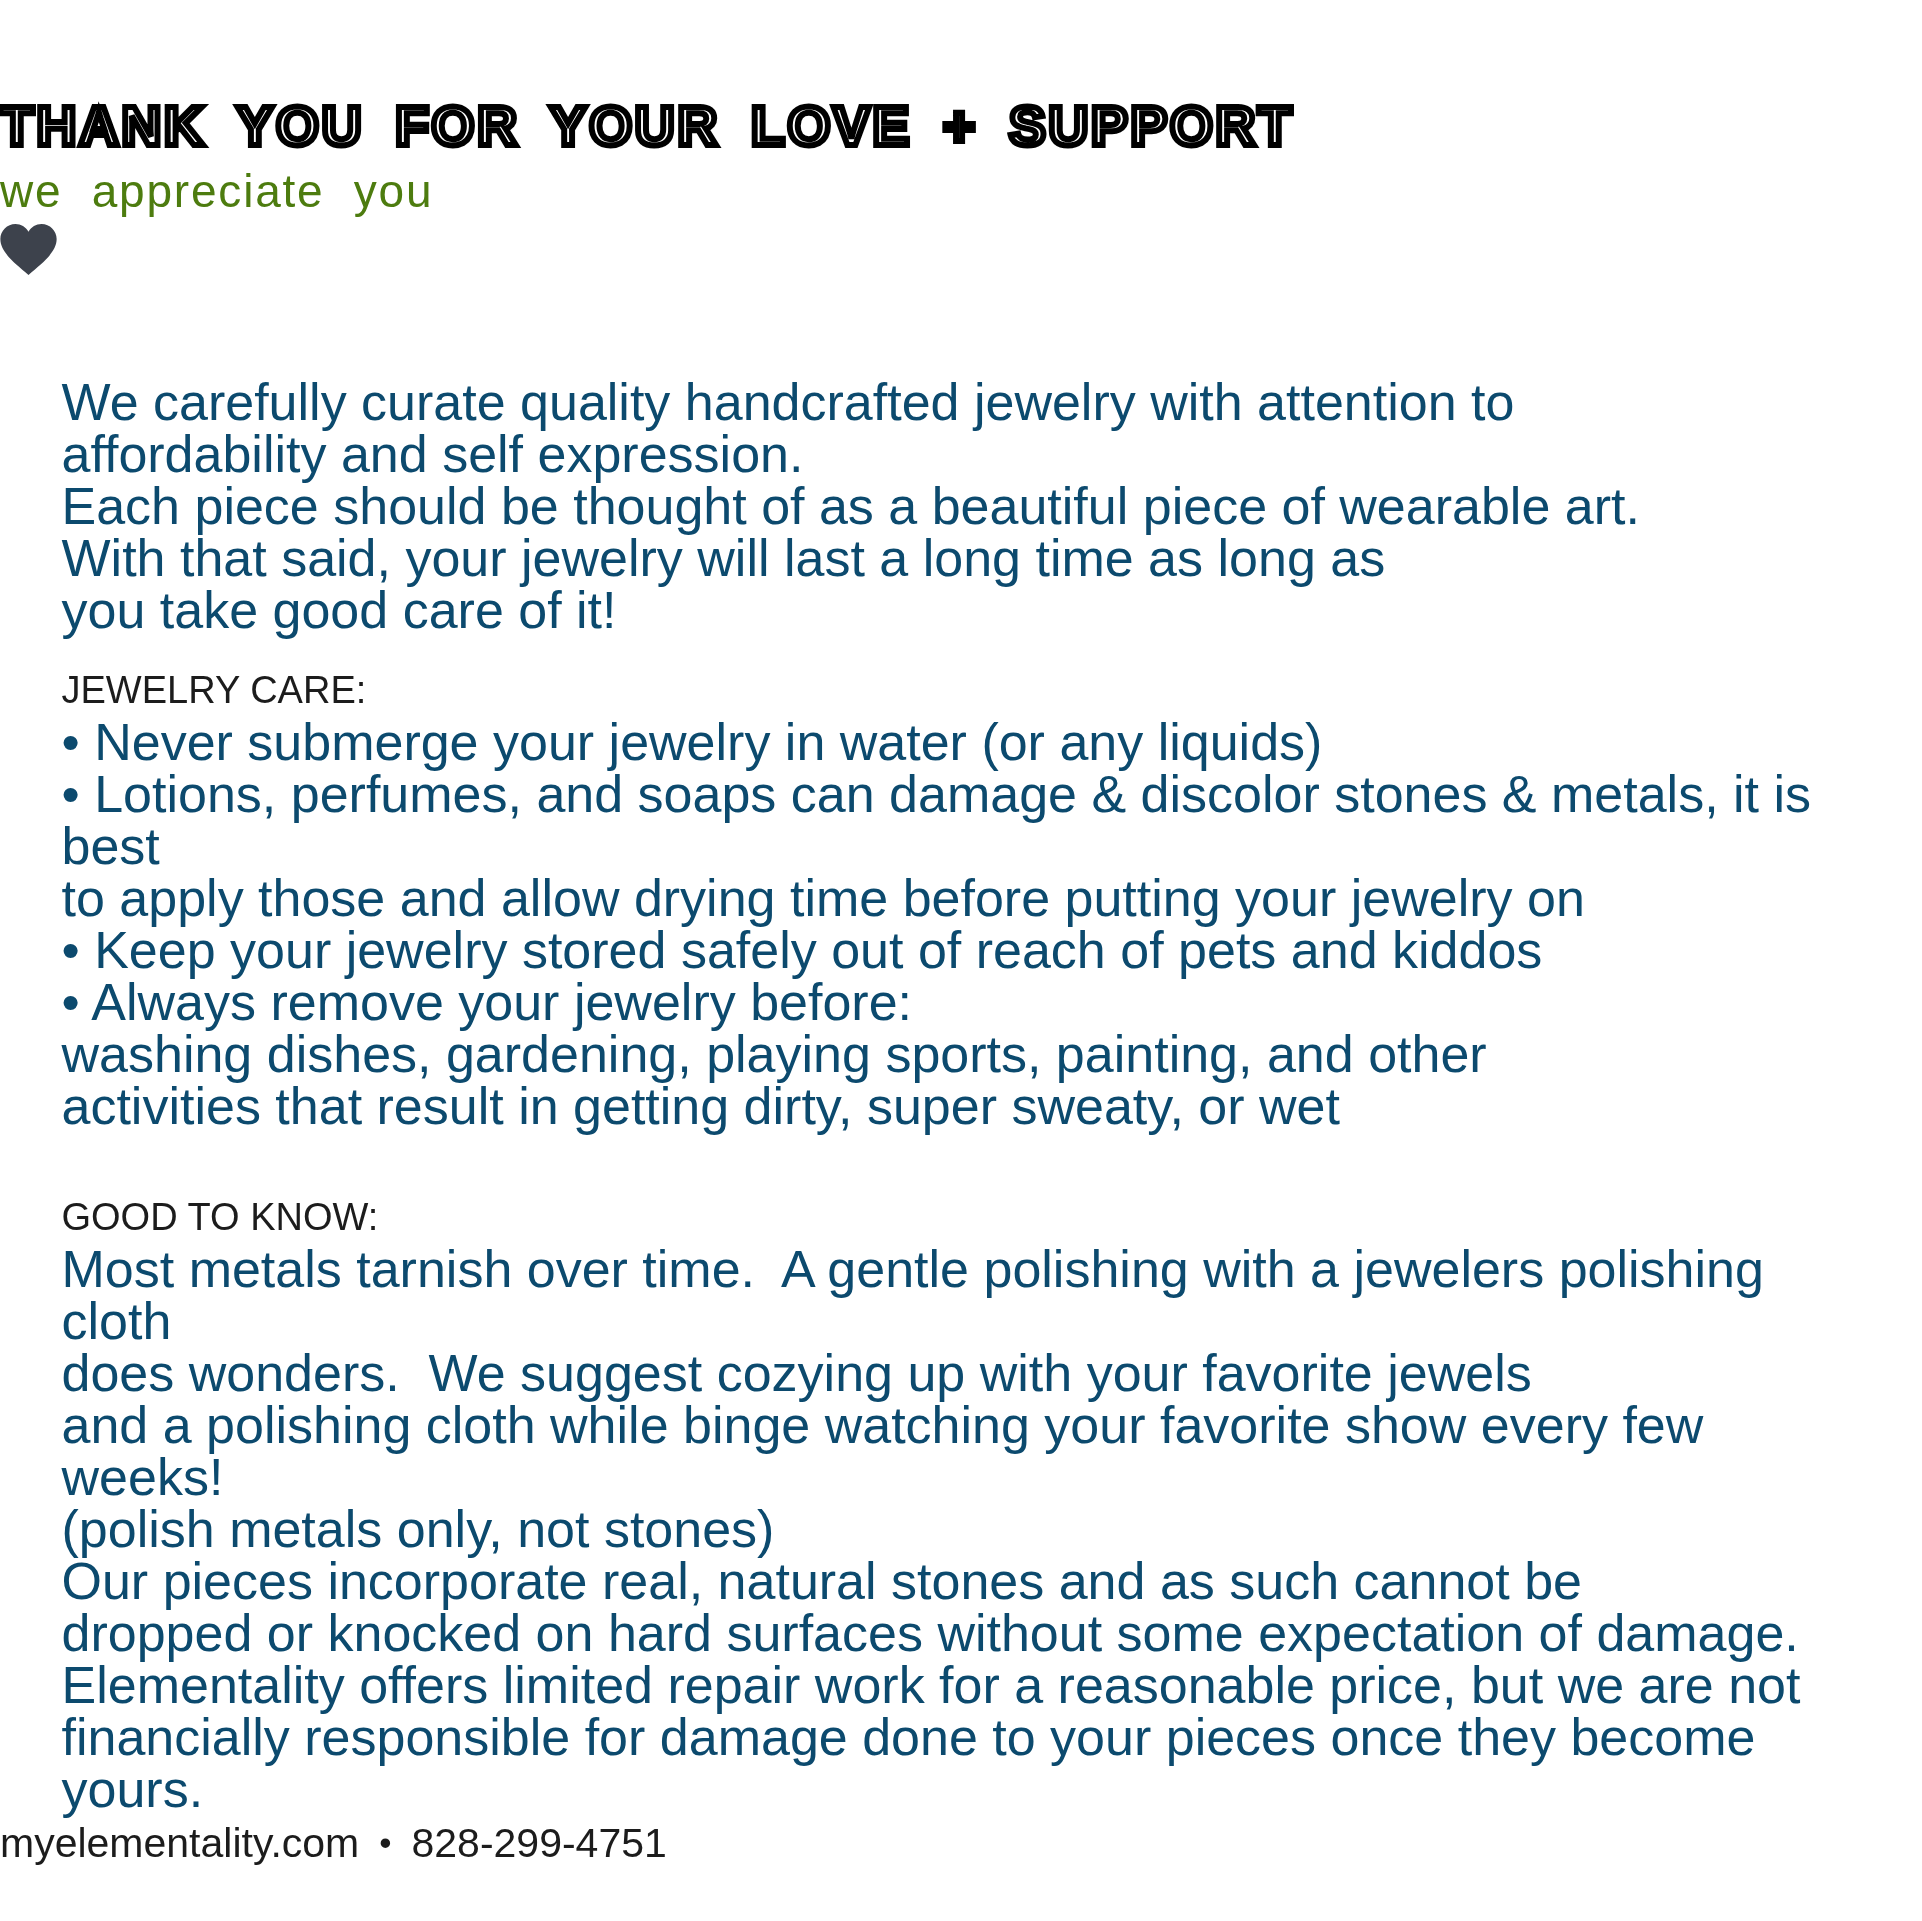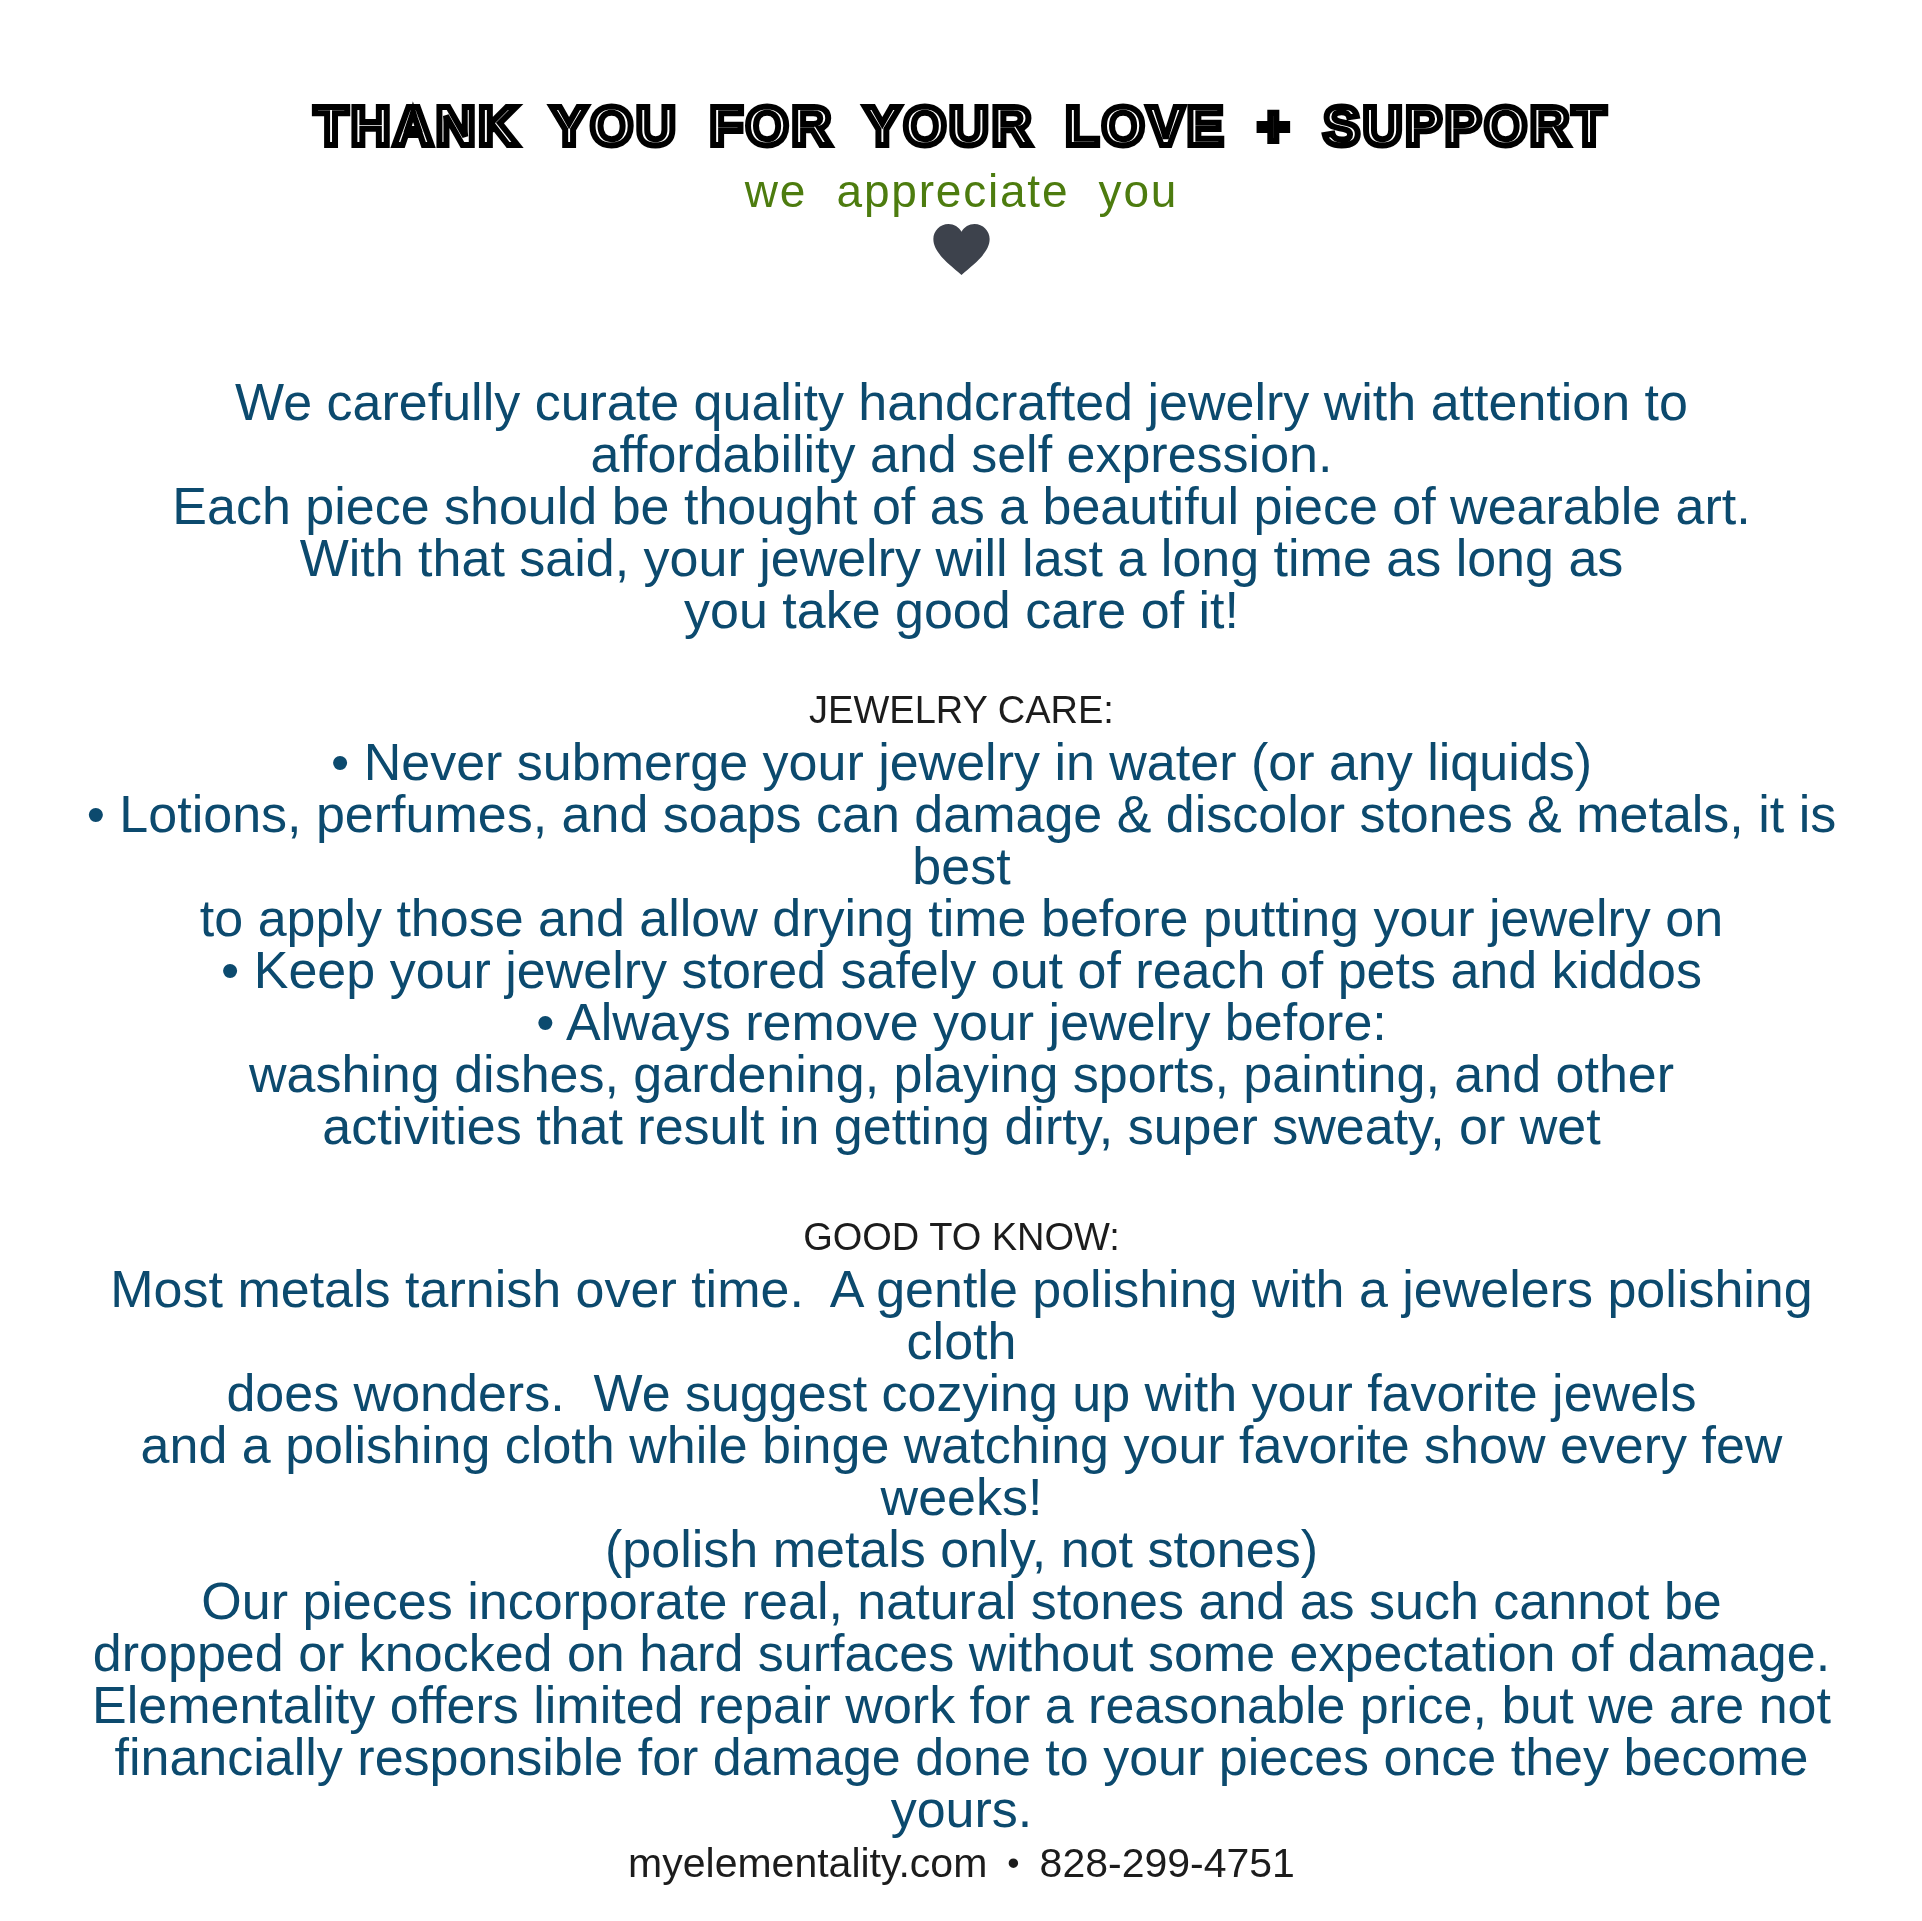--- a/index.html
+++ b/index.html
@@ -7,21 +7,21 @@
     padding: 0;
     background: #ffffff;
   }
   .page {
     position: relative;
     width: 1923px;
     height: 1921px;
     background: #ffffff;
     font-family: "Liberation Sans", sans-serif;
     color: #1c1c1c;
-    text-align: center;
+    text-align: left;
     overflow: hidden;
     box-sizing: border-box;
     padding-top: 96px;
   }
   .title {
     margin: 0 auto;
     font-size: 55px;
     line-height: 61px;
     font-weight: 800;
     letter-spacing: 2.8px;
@@ -57,21 +57,21 @@
     color: #0c4a6e;
   }
   .heading {
     margin: 0 auto;
     width: 1800px;
     font-size: 38px;
     line-height: 52px;
     color: #1c1c1c;
   }
   .intro       { margin-top: 99px; }
-  .sec-care    { margin-top: 48px; }
+  .sec-care    { margin-top: 28px; }
   .sec-remove  { }
   .sec-know    { margin-top: 59px; }
   .footer {
     font-size: 41px;
     line-height: 55px;
     color: #1c1c1c;
   }
   .footer .sep {
     display: inline-block;
     margin: 0 20px;

